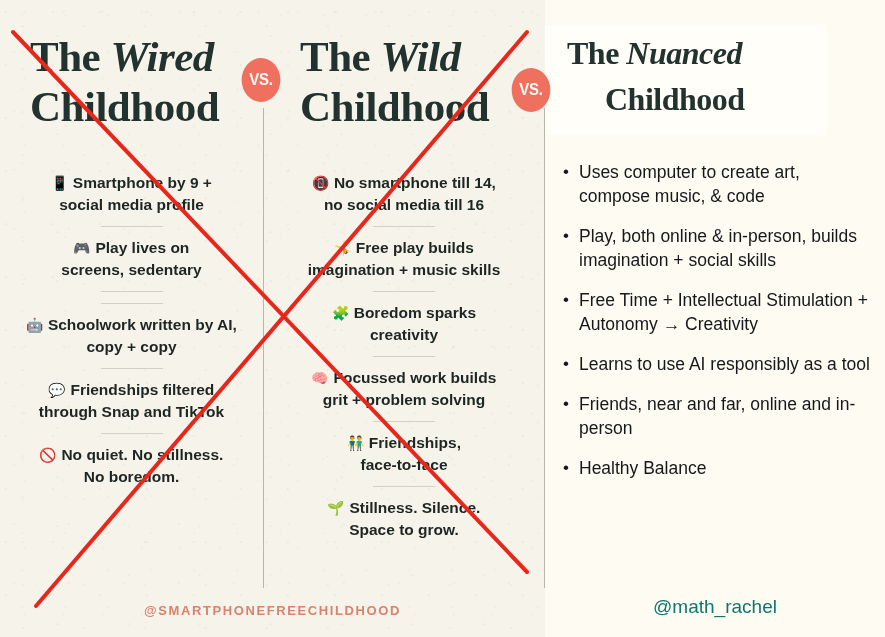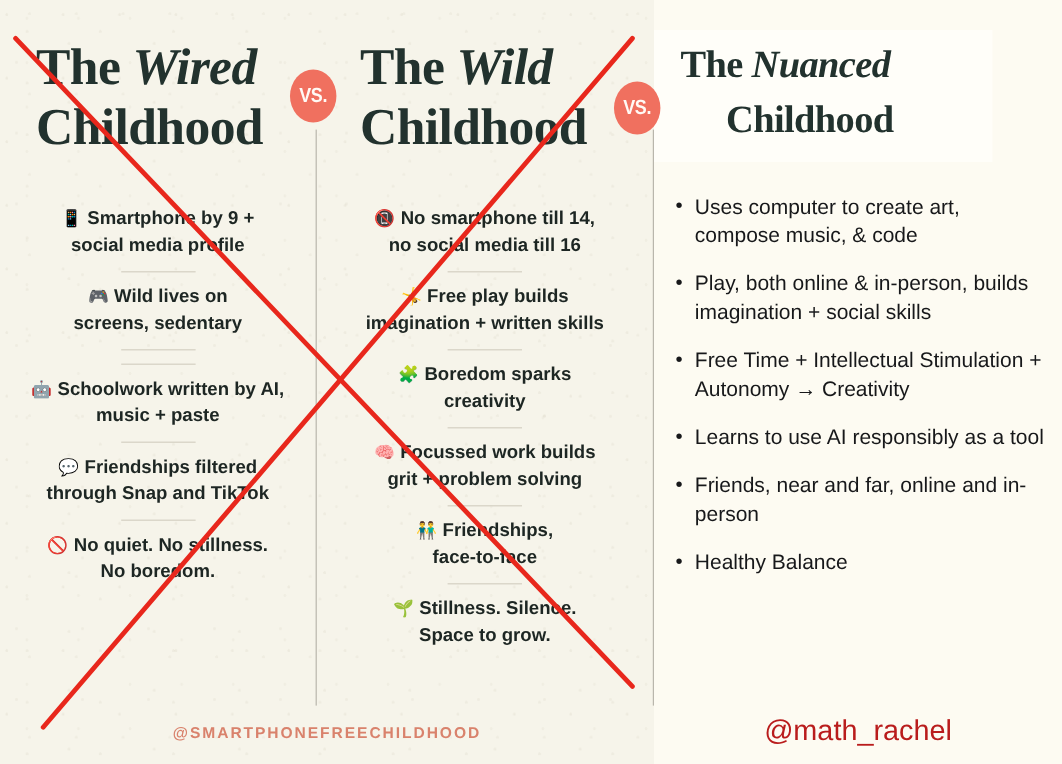--- a/index.html
+++ b/index.html
@@ -118,22 +118,22 @@
     text-align:center;
     color:#d9826c;
     font-size:13px;
     font-weight:bold;
     letter-spacing:1.6px;
     font-family:"Liberation Sans", sans-serif;
   }
   #footer-right{
     position:absolute;left:545px;width:340px;top:596px;
     text-align:center;
-    color:#b91c1c;
-    font-size:24px;
+    color:#0f766e;
+    font-size:19px;
     font-family:"Liberation Sans", sans-serif;
   }
 
   
   #xmark{position:absolute;left:0;top:0;width:885px;height:637px;pointer-events:none;}
 </style>
 </head>
 <body>
 
 <div id="page">
@@ -143,40 +143,40 @@
   <div class="divider" id="divider-2"></div>
 
   <div class="panel" id="panel-wired">
     <div class="head" id="head-wired">
       <span>The </span><i>Wired</i><br>
       <span>Childhood</span>
     </div>
     <div class="items" id="items-wired">
         <div class="item"><span class="emoji">📱</span><span> Smartphone by 9 +</span><br><span>social media profile</span></div>
         <div class="sep"></div>
-        <div class="item"><span class="emoji">🎮</span><span> Wild lives on</span><br><span>screens, sedentary</span></div>
-        <div class="sep"></div>
-        <div class="sep"></div>
-        <div class="item"><span class="emoji">🤖</span><span> Schoolwork written by AI,</span><br><span>music + paste</span></div>
+        <div class="item"><span class="emoji">🎮</span><span> Play lives on</span><br><span>screens, sedentary</span></div>
+        <div class="sep"></div>
+        <div class="sep"></div>
+        <div class="item"><span class="emoji">🤖</span><span> Schoolwork written by AI,</span><br><span>copy + copy</span></div>
         <div class="sep"></div>
         <div class="item"><span class="emoji">💬</span><span> Friendships filtered</span><br><span>through Snap and TikTok</span></div>
         <div class="sep"></div>
         <div class="item"><span class="emoji">🚫</span><span> No quiet. No stillness.</span><br><span>No boredom.</span></div>
       </div>
   </div>
 
   <div class="panel" id="panel-wild">
     <div class="head" id="head-wild" style="left:37px;">
       <span>The </span><i>Wild</i><br>
       <span>Childhood</span>
     </div>
     <div class="items" id="items-wild">
         <div class="item"><span class="emoji">📵</span><span> No smartphone till 14,</span><br><span>no social media till 16</span></div>
         <div class="sep"></div>
-        <div class="item"><span class="emoji">🤸</span><span> Free play builds</span><br><span>imagination + written skills</span></div>
+        <div class="item"><span class="emoji">🤸</span><span> Free play builds</span><br><span>imagination + music skills</span></div>
         <div class="sep"></div>
         <div class="item"><span class="emoji">🧩</span><span> Boredom sparks</span><br><span>creativity</span></div>
         <div class="sep"></div>
         <div class="item"><span class="emoji">🧠</span><span> Focussed work builds</span><br><span>grit + problem solving</span></div>
         <div class="sep"></div>
         <div class="item"><span class="emoji">👬</span><span> Friendships,</span><br><span>face-to-face</span></div>
         <div class="sep"></div>
         <div class="item"><span class="emoji">🌱</span><span> Stillness. Silence.</span><br><span>Space to grow.</span></div>
       </div>
   </div>

